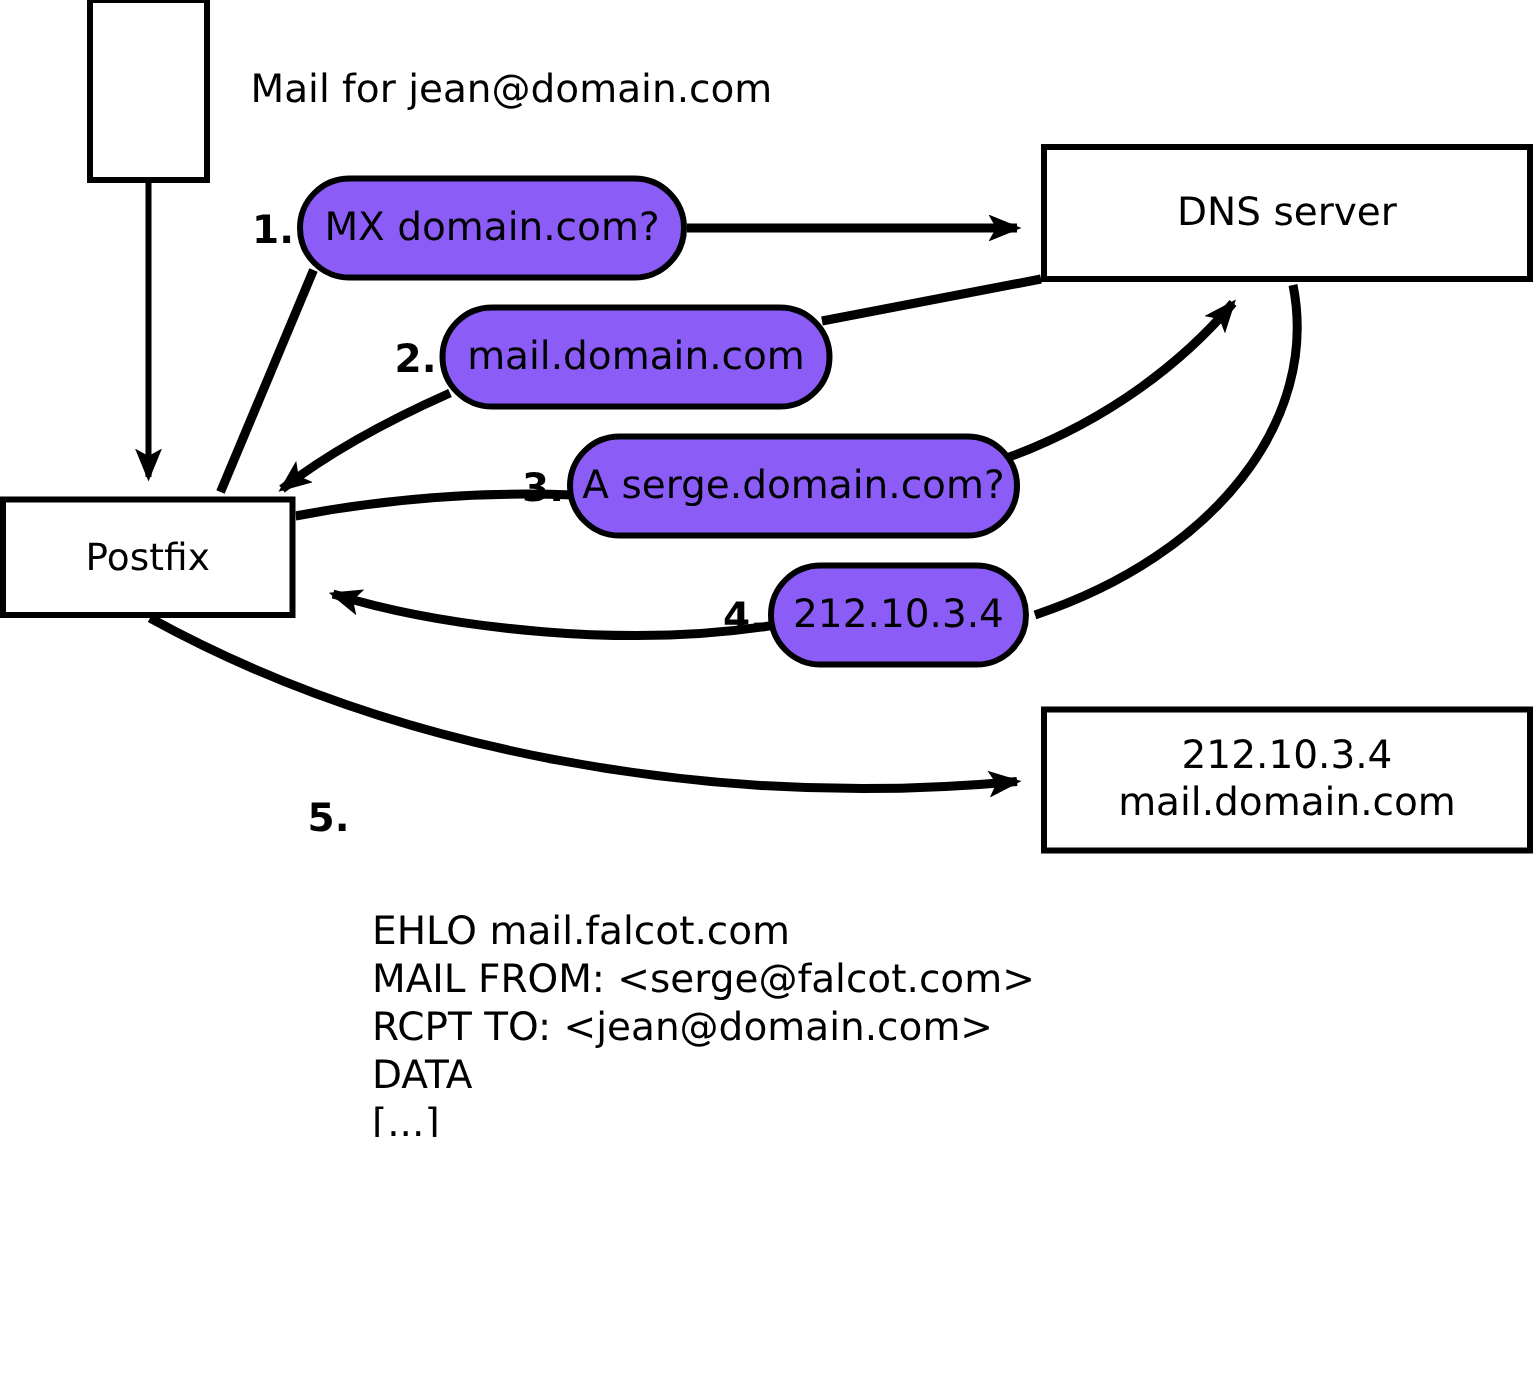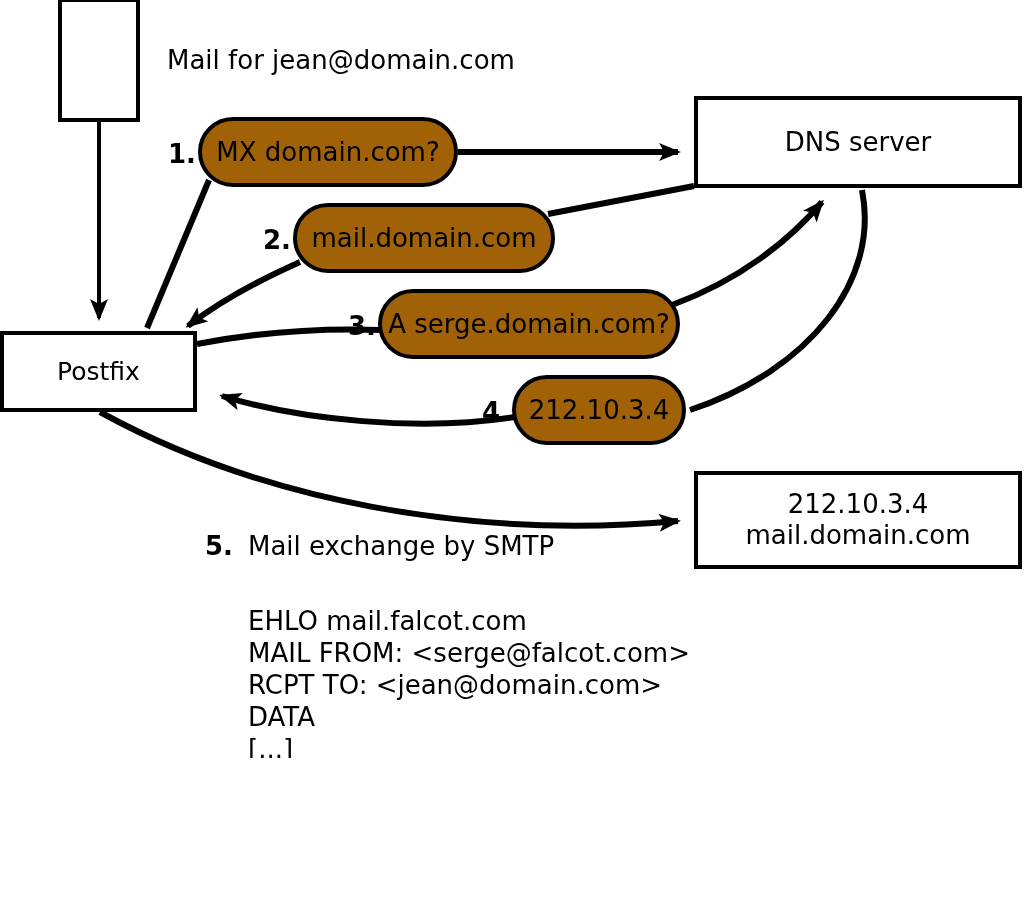--- a/index.html
+++ b/index.html
@@ -31,21 +31,21 @@
     display: flex;
     align-items: center;
     justify-content: center;
     text-align: center;
     line-height: 1.18;
   }
   .node-rounded {
     position: absolute;
     box-sizing: border-box;
     border: 4px solid #000000;
-    background: #a16207;
+    background: #8b5cf6;
     border-radius: 999px;
     display: flex;
     align-items: center;
     justify-content: center;
     text-align: right;
   }
   .lbl {
     position: absolute;
     white-space: pre;
   }
@@ -128,21 +128,20 @@
   <div class="node-rounded" style="left:378px; top:289px; width:302px; height:70px;">
     <span class="f26">A serge.domain.com?</span>
   </div>
 
   <div class="step-num f26" style="left:482px; top:397px;">4.</div>
   <div class="node-rounded" style="left:512px; top:375px; width:174px; height:70px;">
     <span class="f26">212.10.3.4</span>
   </div>
 
   <div class="step-num f26" style="left:205px; top:531px;">5.</div>
-  <div class="lbl f26" style="left:248px; top:531px;">Mail exchange by SMTP</div>
 
   <div class="mono-block f26" style="left:248px; top:605px;">EHLO mail.falcot.com
 MAIL FROM: &lt;serge@falcot.com&gt;
 RCPT TO: &lt;jean@domain.com&gt;
 DATA
 [...]
 Subject: Let's meet
 
 Hello Jean,
 [...]

